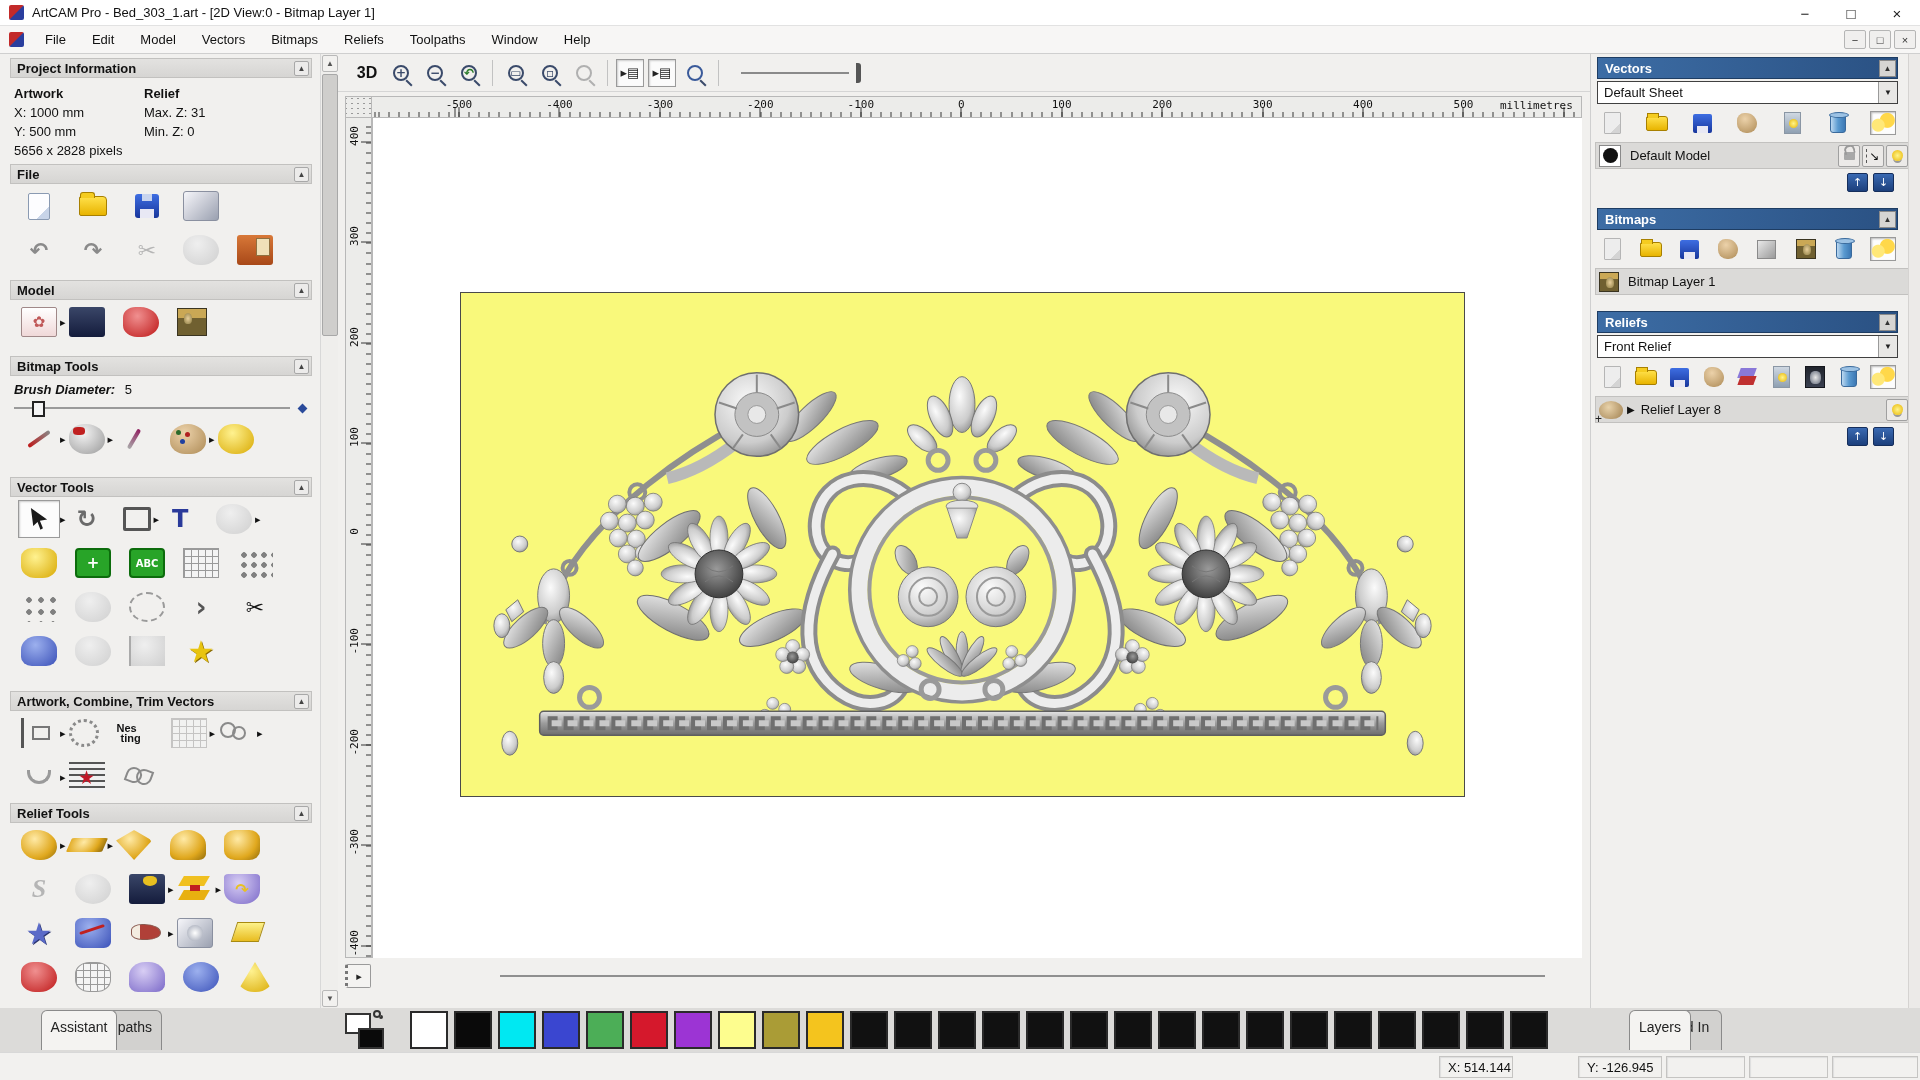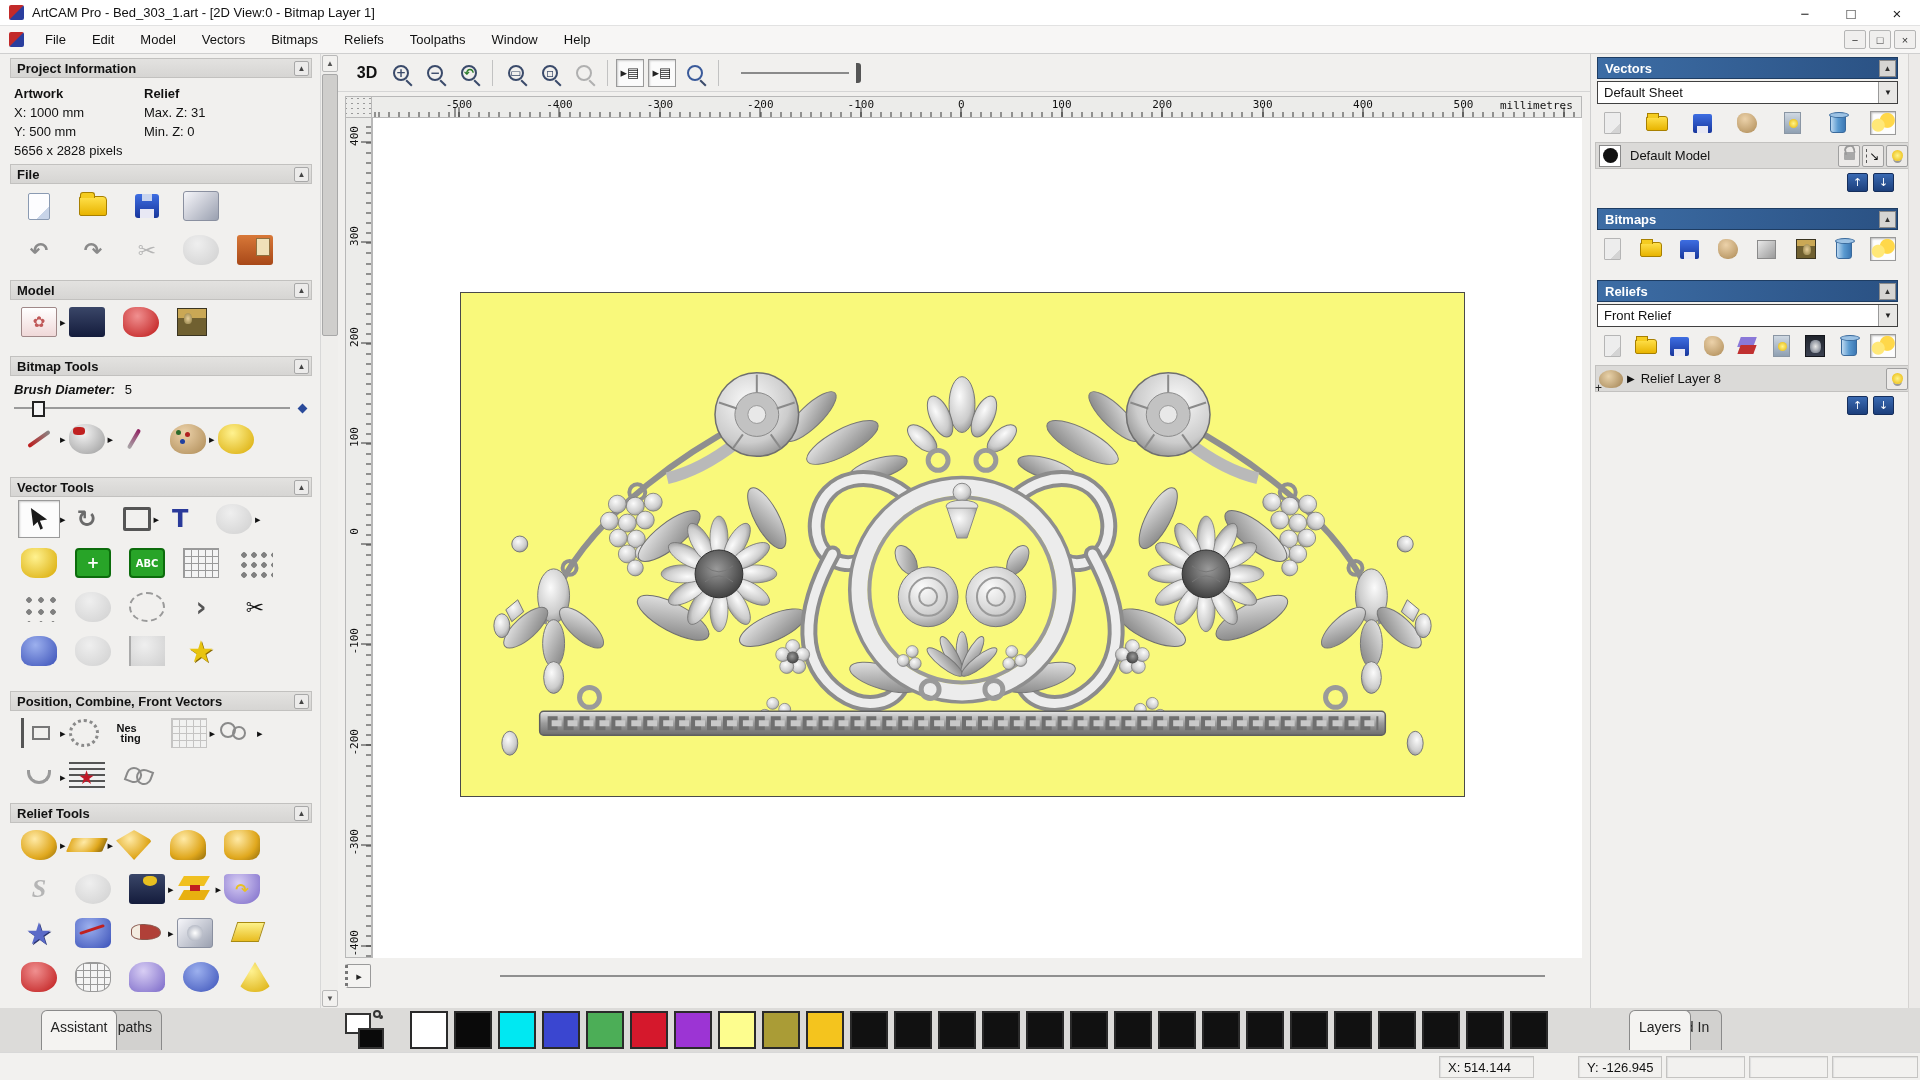--- a/index.html
+++ b/index.html
@@ -329,21 +329,21 @@
       <b class="tl" style="color:#111;font-size:22px">✂</b>
     </div>
     <div class="trow">
       <b class="tl blueb" style="border-radius:45% 45% 30% 30%"></b>
       <b class="tl disb"></b>
       <b class="tl disb" style="border-left:2px solid #aaa;border-radius:0"></b>
       <b class="tl" style="color:#e8c410;font-size:30px;text-shadow:1px 1px 0 #8a6a00">★</b>
     </div>
 
     <div class="shead" style="margin-top:18px">
-      <span>Position, Combine, Front Vectors</span>
+      <span>Artwork, Combine, Trim Vectors</span>
         <span class="sp"></span>
       <span class="collbtn">▲</span>
     </div>
     <div class="trow">
       <b class="tl" style="border-left:3px solid #555">
           <i style="display:block;width:18px;height:14px;border:2px solid #777"></i>
         </b>
       <i class="fa">▸</i>
       <b class="tl" style="border:3px dotted #8a8a8a;border-radius:50%;width:30px;height:28px"></b>
       <b class="tl nes" style="display: flex; flex-direction: column; align-items: flex-start; justify-content: center;">
@@ -749,20 +749,24 @@
       <span class="rtl">
           <i class="monaS"></i>
         </span>
       <span class="rtl">
           <i class="trashS"></i>
         </span>
       <span class="rtl pressed">
           <i class="bulbsS"></i>
         </span>
     </div>
+    <div class="layerrow">
+      <span class="monaS" style="margin-right:9px"></span>
+      <span class="lname">Bitmap Layer 1</span>
+    </div>
 
     <div class="bluhead" style="margin-top:16px">
       <span>Reliefs</span>
         <span class="sp"></span>
       <span class="collbtn2">▲</span>
     </div>
     <div class="dd">
       <span class="ddtext">Front Relief</span>
       <span class="ddbtn">▼</span>
     </div>
@@ -851,20 +855,20 @@
         <i class="sw" style="background: rgb(17, 17, 17);"></i>
         <i class="sw" style="background: rgb(17, 17, 17);"></i>
         <i class="sw" style="background: rgb(17, 17, 17);"></i>
         <i class="sw" style="background: rgb(17, 17, 17);"></i>
         <i class="sw" style="background: rgb(17, 17, 17);"></i>
         <i class="sw" style="background: rgb(17, 17, 17);"></i>
       </div>
   </div>
 
   <div class="abs" id="statusbar">
-    <div class="sseg" style="left:1439px;width:95px">X: 514.144</div>
+    <div class="sseg" style="left:1439px;width:74px">X: 514.144</div>
     <div class="sseg" style="left:1578px;width:84px">Y: -126.945</div>
     <div class="sseg" style="left:1666px;width:79px"></div>
     <div class="sseg" style="left:1749px;width:79px"></div>
     <div class="sseg" style="left:1832px;width:86px"></div>
   </div>
 
 </div>
 
 </body></html>

